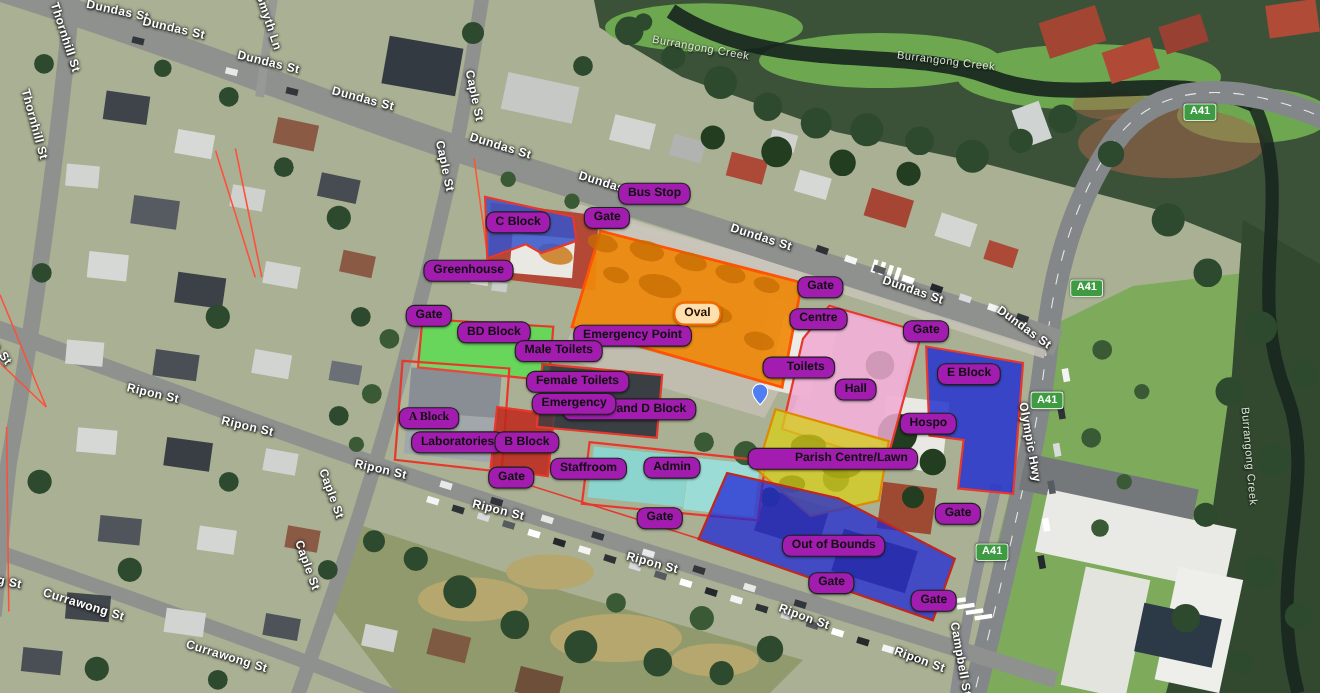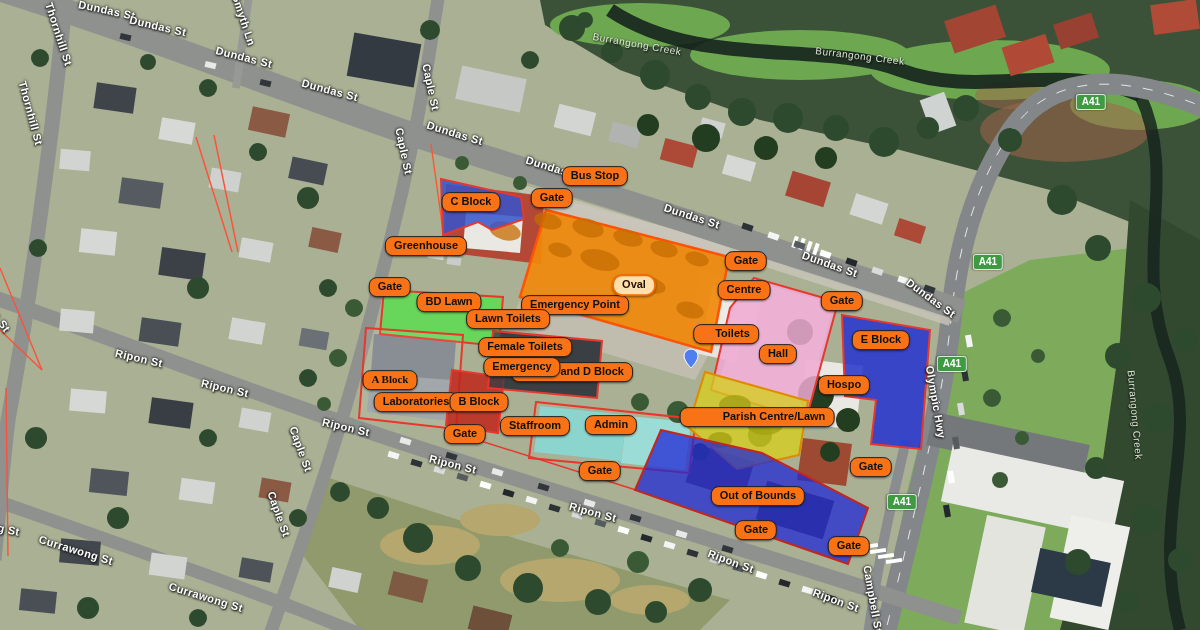--- a/index.html
+++ b/index.html
@@ -1,19 +1,19 @@
 <!DOCTYPE html>
 <html><head>
 <meta charset="utf-8">
 <style>
   html,body{margin:0;padding:0;background:#222;}
   .map{position:relative;width:1200px;height:630px;overflow:hidden;
        font-family:"Liberation Sans",sans-serif;background:#a9b093;}
   .map svg.base{position:absolute;left:0;top:0;width:1200px;height:630px;display:block;}
-  .pill{position:absolute;background:#f97316;border:1.8px solid #1f1f1f;border-radius:8px;
+  .pill{position:absolute;background:#a21caf;border:1.8px solid #1f1f1f;border-radius:8px;
         padding:2px 8px;font-size:11px;font-weight:bold;color:#101010;white-space:nowrap;
         box-shadow:0 1px 2px rgba(0,0,0,.45);z-index:30;line-height:1.25;}
   .pill-oval{background:#ffdfae;border:2.4px solid #f26b00;border-radius:10px;color:#241000;}
   .street{position:absolute;color:#ffffff;font-size:11px;font-weight:600;letter-spacing:.4px;
         white-space:nowrap;z-index:20;
         text-shadow:0 0 2px rgba(35,35,35,.95),0 0 3px rgba(35,35,35,.9),1px 1px 2px rgba(0,0,0,.85);}
   .creek-label{position:absolute;color:#e4ecdd;font-size:10px;font-weight:500;letter-spacing:.5px;
         white-space:nowrap;z-index:20;opacity:.95;
         text-shadow:0 0 2px rgba(25,40,25,.9),1px 1px 2px rgba(0,0,0,.8);}
   .badge{position:absolute;background:#3f9b42;color:#fff;font-size:10px;font-weight:bold;
@@ -364,22 +364,22 @@
 <div class="pill" style="left:575px;top:266px;transform:translate(-50%,-50%);margin-top:39px;">Emergency Point</div>
 <div class="pill pill-oval" style="left:634px;top:285px;transform:translate(-50%,-50%);">Oval</div>
 <div class="pill" style="left:746px;top:261px;transform:translate(-50%,-50%);">Gate</div>
 <div class="pill" style="left:744px;top:290px;transform:translate(-50%,-50%);">Centre</div>
 <div class="pill" style="left:842px;top:301px;transform:translate(-50%,-50%);">Gate</div>
 <div class="pill" style="left:726px;top:334px;transform:translate(-50%,-50%);padding-left:21px;">Toilets</div>
 <div class="pill" style="left:778px;top:354px;transform:translate(-50%,-50%);">Hall</div>
 <div class="pill" style="left:881px;top:340px;transform:translate(-50%,-50%);">E Block</div>
 <div class="pill" style="left:844px;top:385px;transform:translate(-50%,-50%);">Hospo</div>
 <div class="pill" style="left:390px;top:287px;transform:translate(-50%,-50%);">Gate</div>
-<div class="pill" style="left:449px;top:302px;transform:translate(-50%,-50%);">BD Lawn</div>
-<div class="pill" style="left:508px;top:319px;transform:translate(-50%,-50%);">Lawn Toilets</div>
+<div class="pill" style="left:449px;top:302px;transform:translate(-50%,-50%);">BD Block</div>
+<div class="pill" style="left:508px;top:319px;transform:translate(-50%,-50%);">Male Toilets</div>
 <div class="pill" style="left:525px;top:347px;transform:translate(-50%,-50%);">Female Toilets</div>
 <div class="pill" style="left:572px;top:372px;transform:translate(-50%,-50%);">Library and D Block</div>
 <div class="pill" style="left:522px;top:367px;transform:translate(-50%,-50%);">Emergency</div>
 <div class="pill" style="left:390px;top:380px;transform:translate(-50%,-50%);font-family:Liberation Serif, serif;">A Block</div>
 <div class="pill" style="left:416px;top:402px;transform:translate(-50%,-50%);">Laboratories</div>
 <div class="pill" style="left:479px;top:402px;transform:translate(-50%,-50%);">B Block</div>
 <div class="pill" style="left:465px;top:434px;transform:translate(-50%,-50%);">Gate</div>
 <div class="pill" style="left:535px;top:426px;transform:translate(-50%,-50%);">Staffroom</div>
 <div class="pill" style="left:611px;top:425px;transform:translate(-50%,-50%);">Admin</div>
 <div class="pill" style="left:757px;top:417px;transform:translate(-50%,-50%);padding-left:42px;">Parish Centre/Lawn</div>

